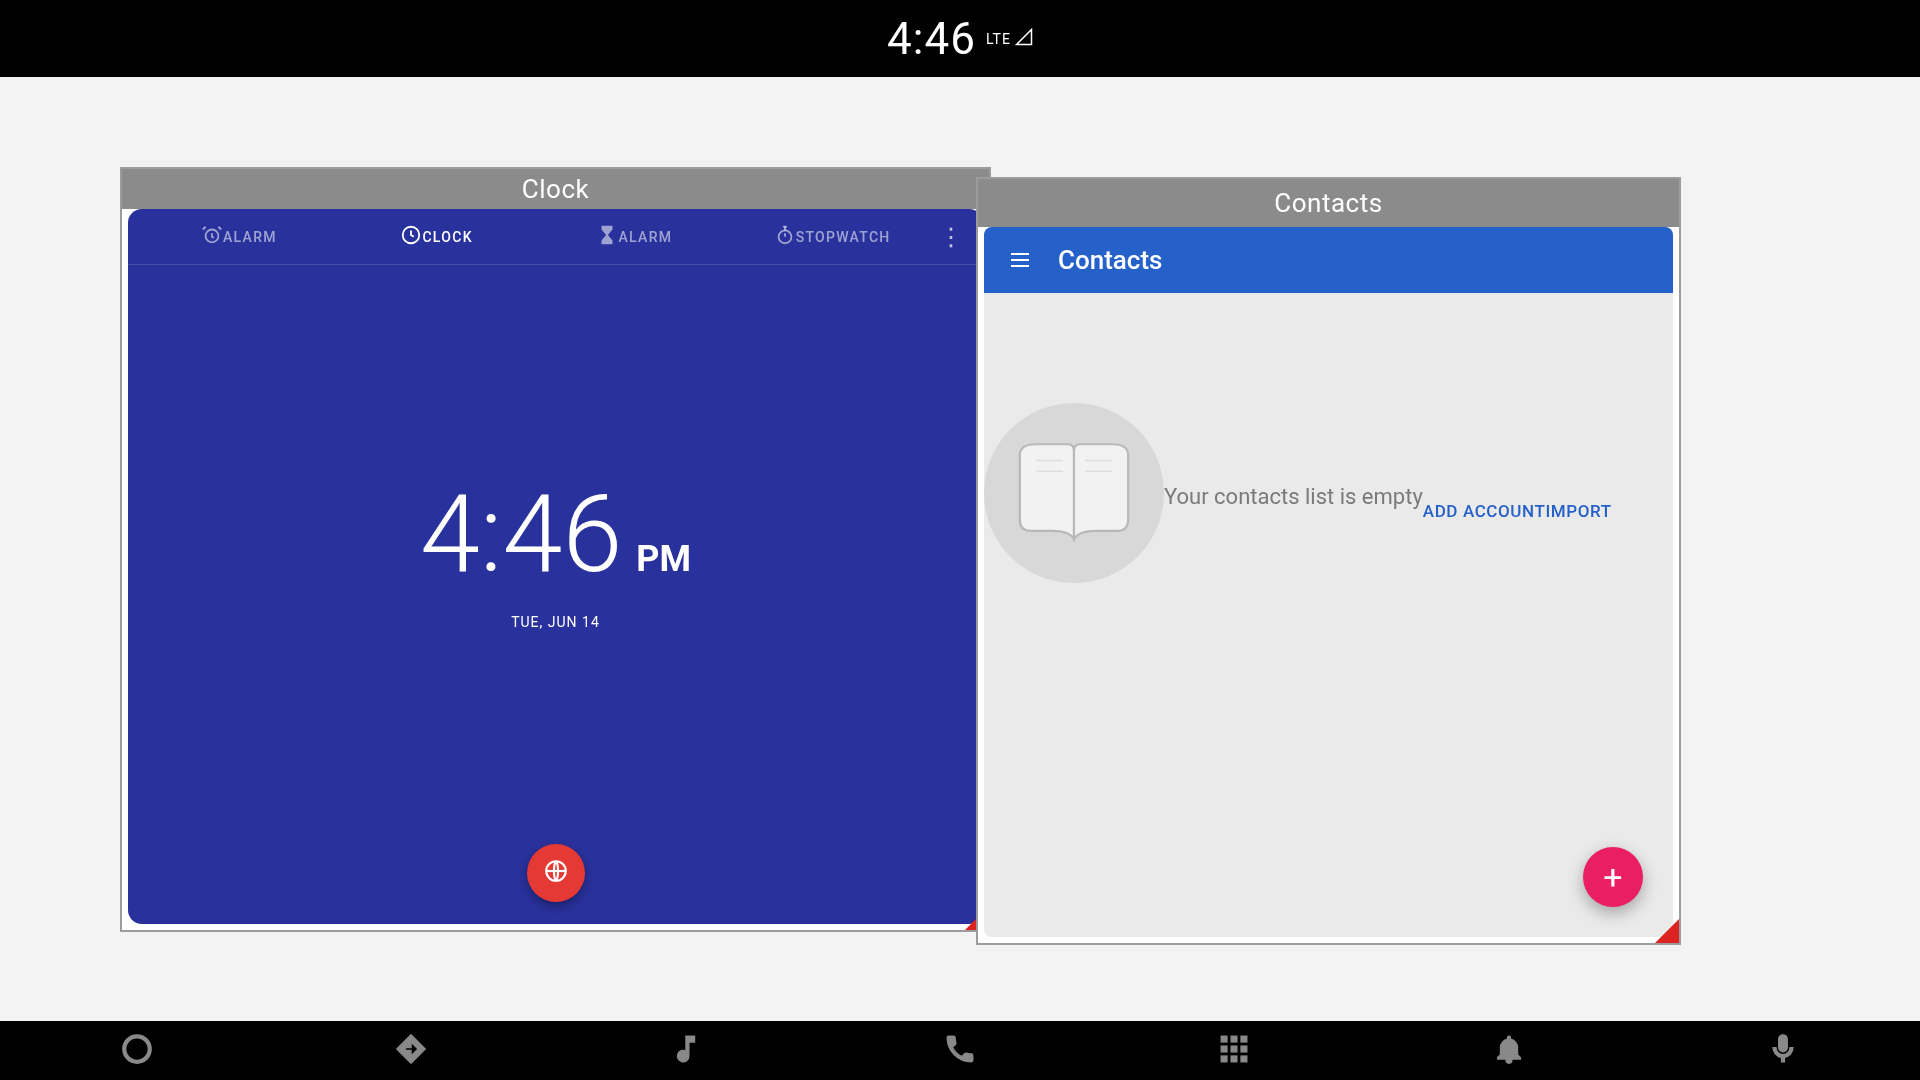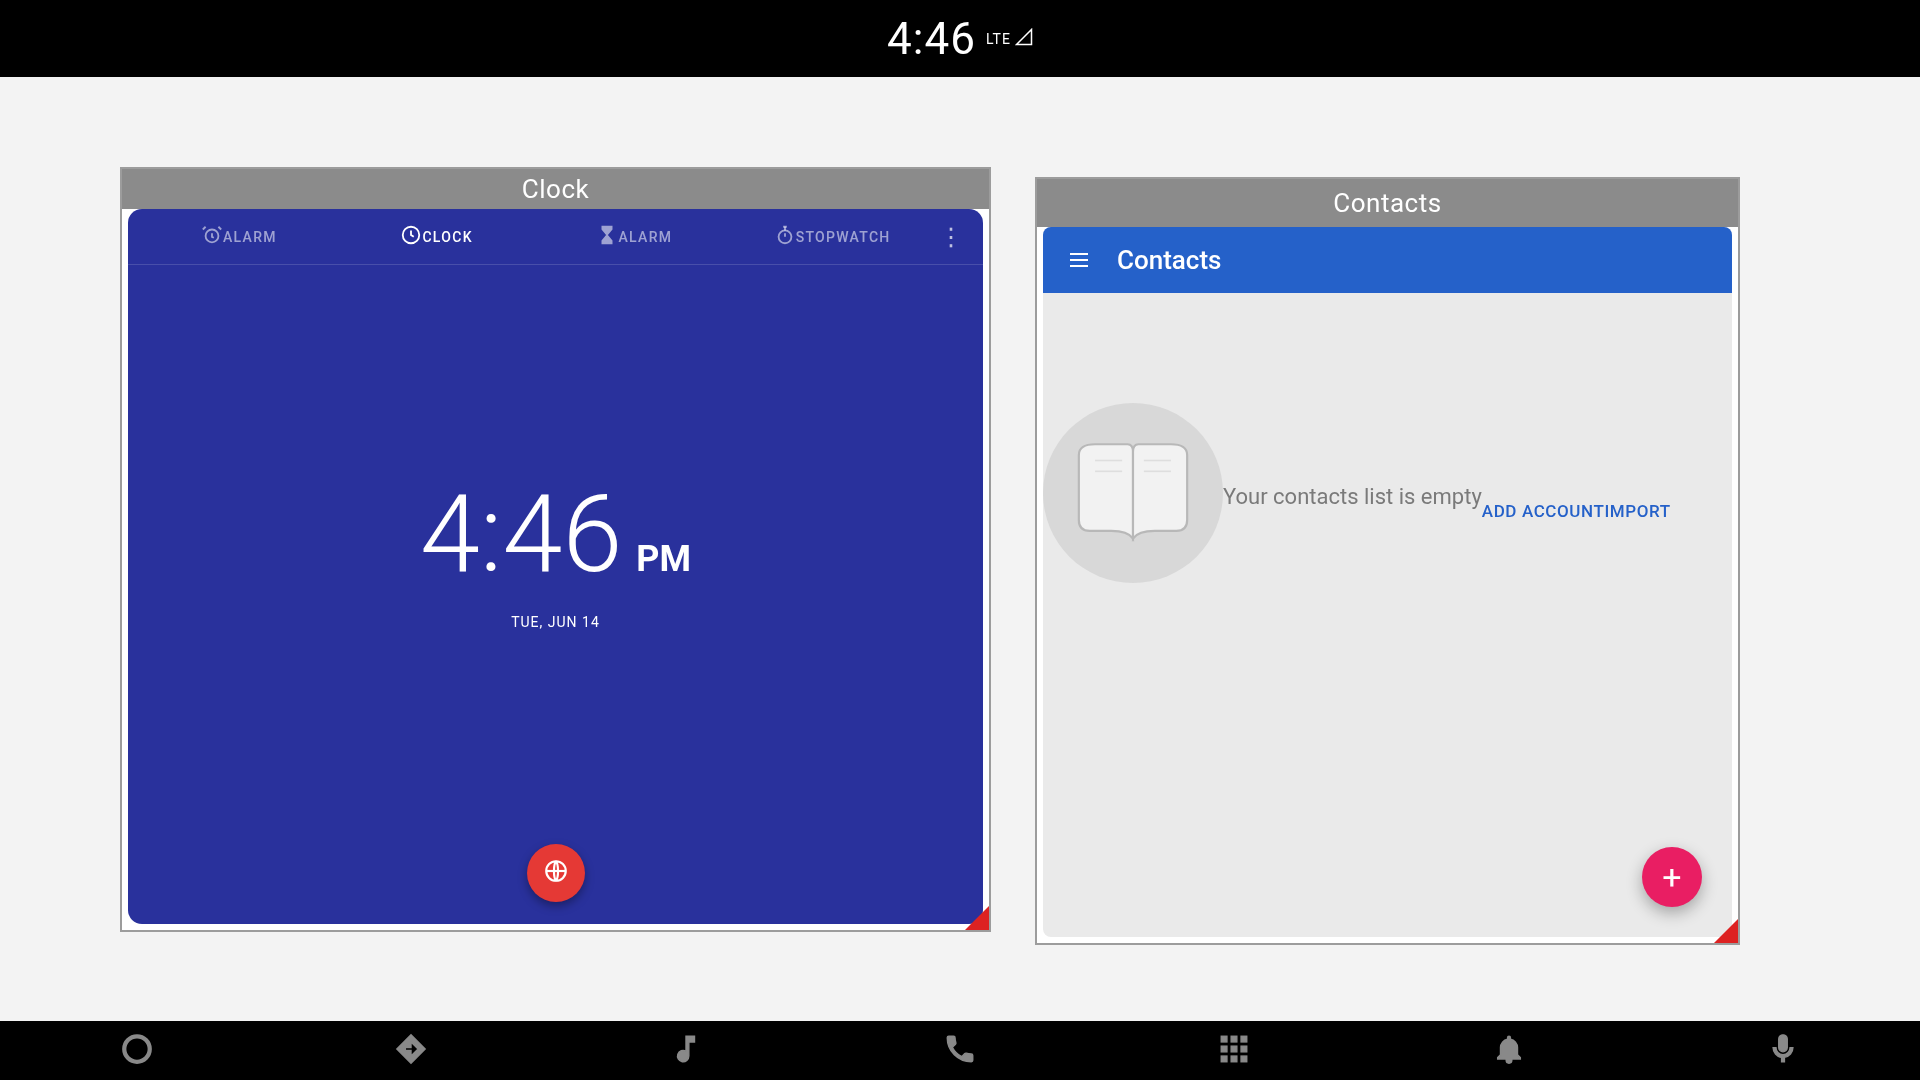--- a/index.html
+++ b/index.html
@@ -155,21 +155,21 @@
     display: flex;
     align-items: center;
     justify-content: center;
     color: #fff;
     cursor: pointer;
     box-shadow: 0 4px 10px rgba(0,0,0,0.35);
   }
   .clock-fab svg { width: 26px; height: 26px; }
 
   
-  .win-contacts { left: 1035px; top: 100px; width: 705px; height: 768px; }
+  .win-contacts { left: 976px; top: 100px; width: 705px; height: 768px; }
   .win-contacts .window-titlebar { height: 48px; font-size: 26px; }
   .win-contacts .window-body { top: 48px; }
   .contacts-app {
     width: 100%;
     height: 100%;
     background: #eaeaea;
     border-radius: 8px;
     position: relative;
     overflow: hidden;
   }

